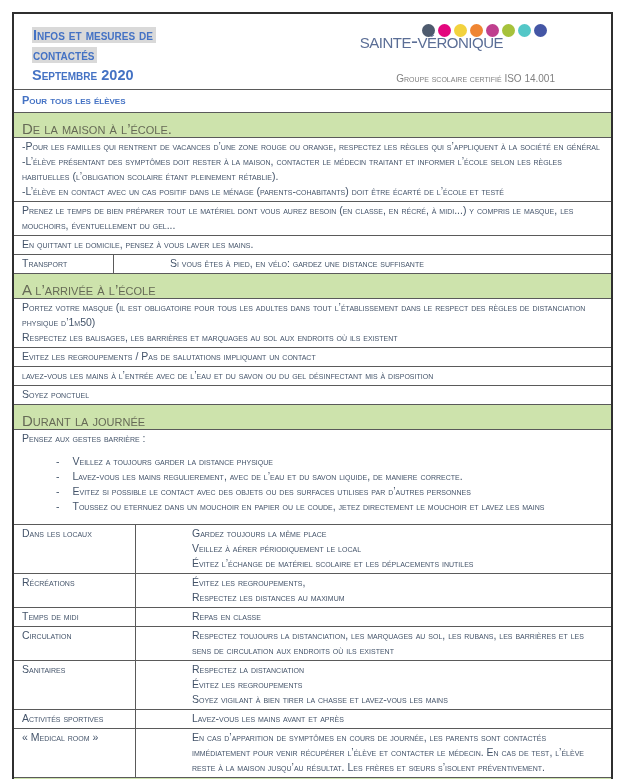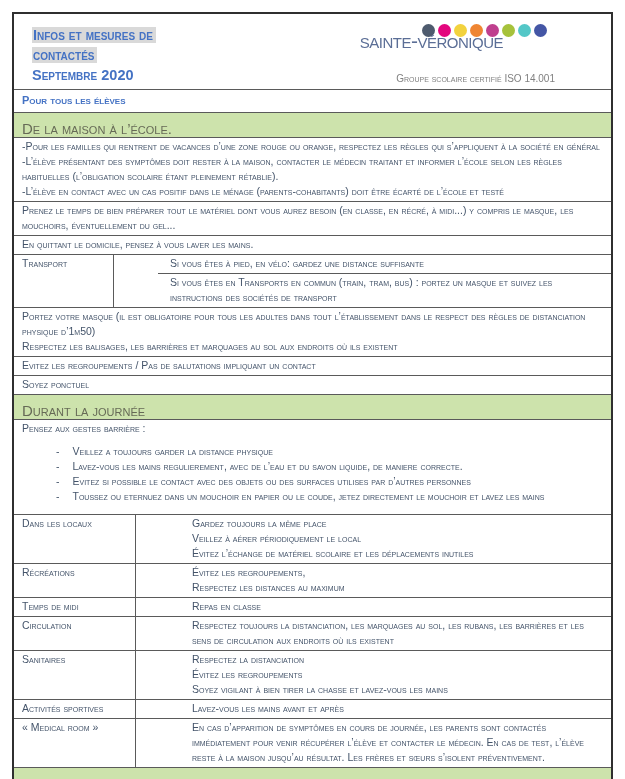--- a/index.html
+++ b/index.html
@@ -123,34 +123,37 @@
     </div>
 
     <div class="row">
       <p>En quittant le domicile, pensez à vous laver les mains.</p>
     </div>
 
     <div class="row grid grid-transport">
       <div class="cell-label">Transport</div>
       <div class="sub no-pad">
         <div class="sub">Si vous êtes à pied, en vélo: gardez une distance suffisante</div>
-        <div class="sub">Si vous êtes en Transports en commun (train, tram, bus) : portez un masque et suivez les instructions des sociétés de transport</div>
-      </div>
-    </div>
-
+      </div>
+    </div>
+
+    <div class="row band">A l’arrivée à l’école</div>
 
     <div class="row">
       <p>Portez votre masque (il est obligatoire pour tous les adultes dans tout l’établissement dans le respect des règles de distanciation physique d’1m50)</p>
       <p>Respectez les balisages, les barrières et marquages au sol aux endroits où ils existent</p>
     </div>
 
     <div class="row">
       <p>Evitez les regroupements / Pas de salutations impliquant un contact</p>
     </div>
 
+    <div class="row">
+      <p>lavez-vous les mains à l’entrée avec de l’eau et du savon ou du gel désinfectant mis à disposition</p>
+    </div>
 
     <div class="row">
       <p>Soyez ponctuel</p>
     </div>
 
     <div class="row band">Durant la journée</div>
 
     <div class="row">
       <p>Pensez aux gestes barrière :</p>
       <div class="bullets">

